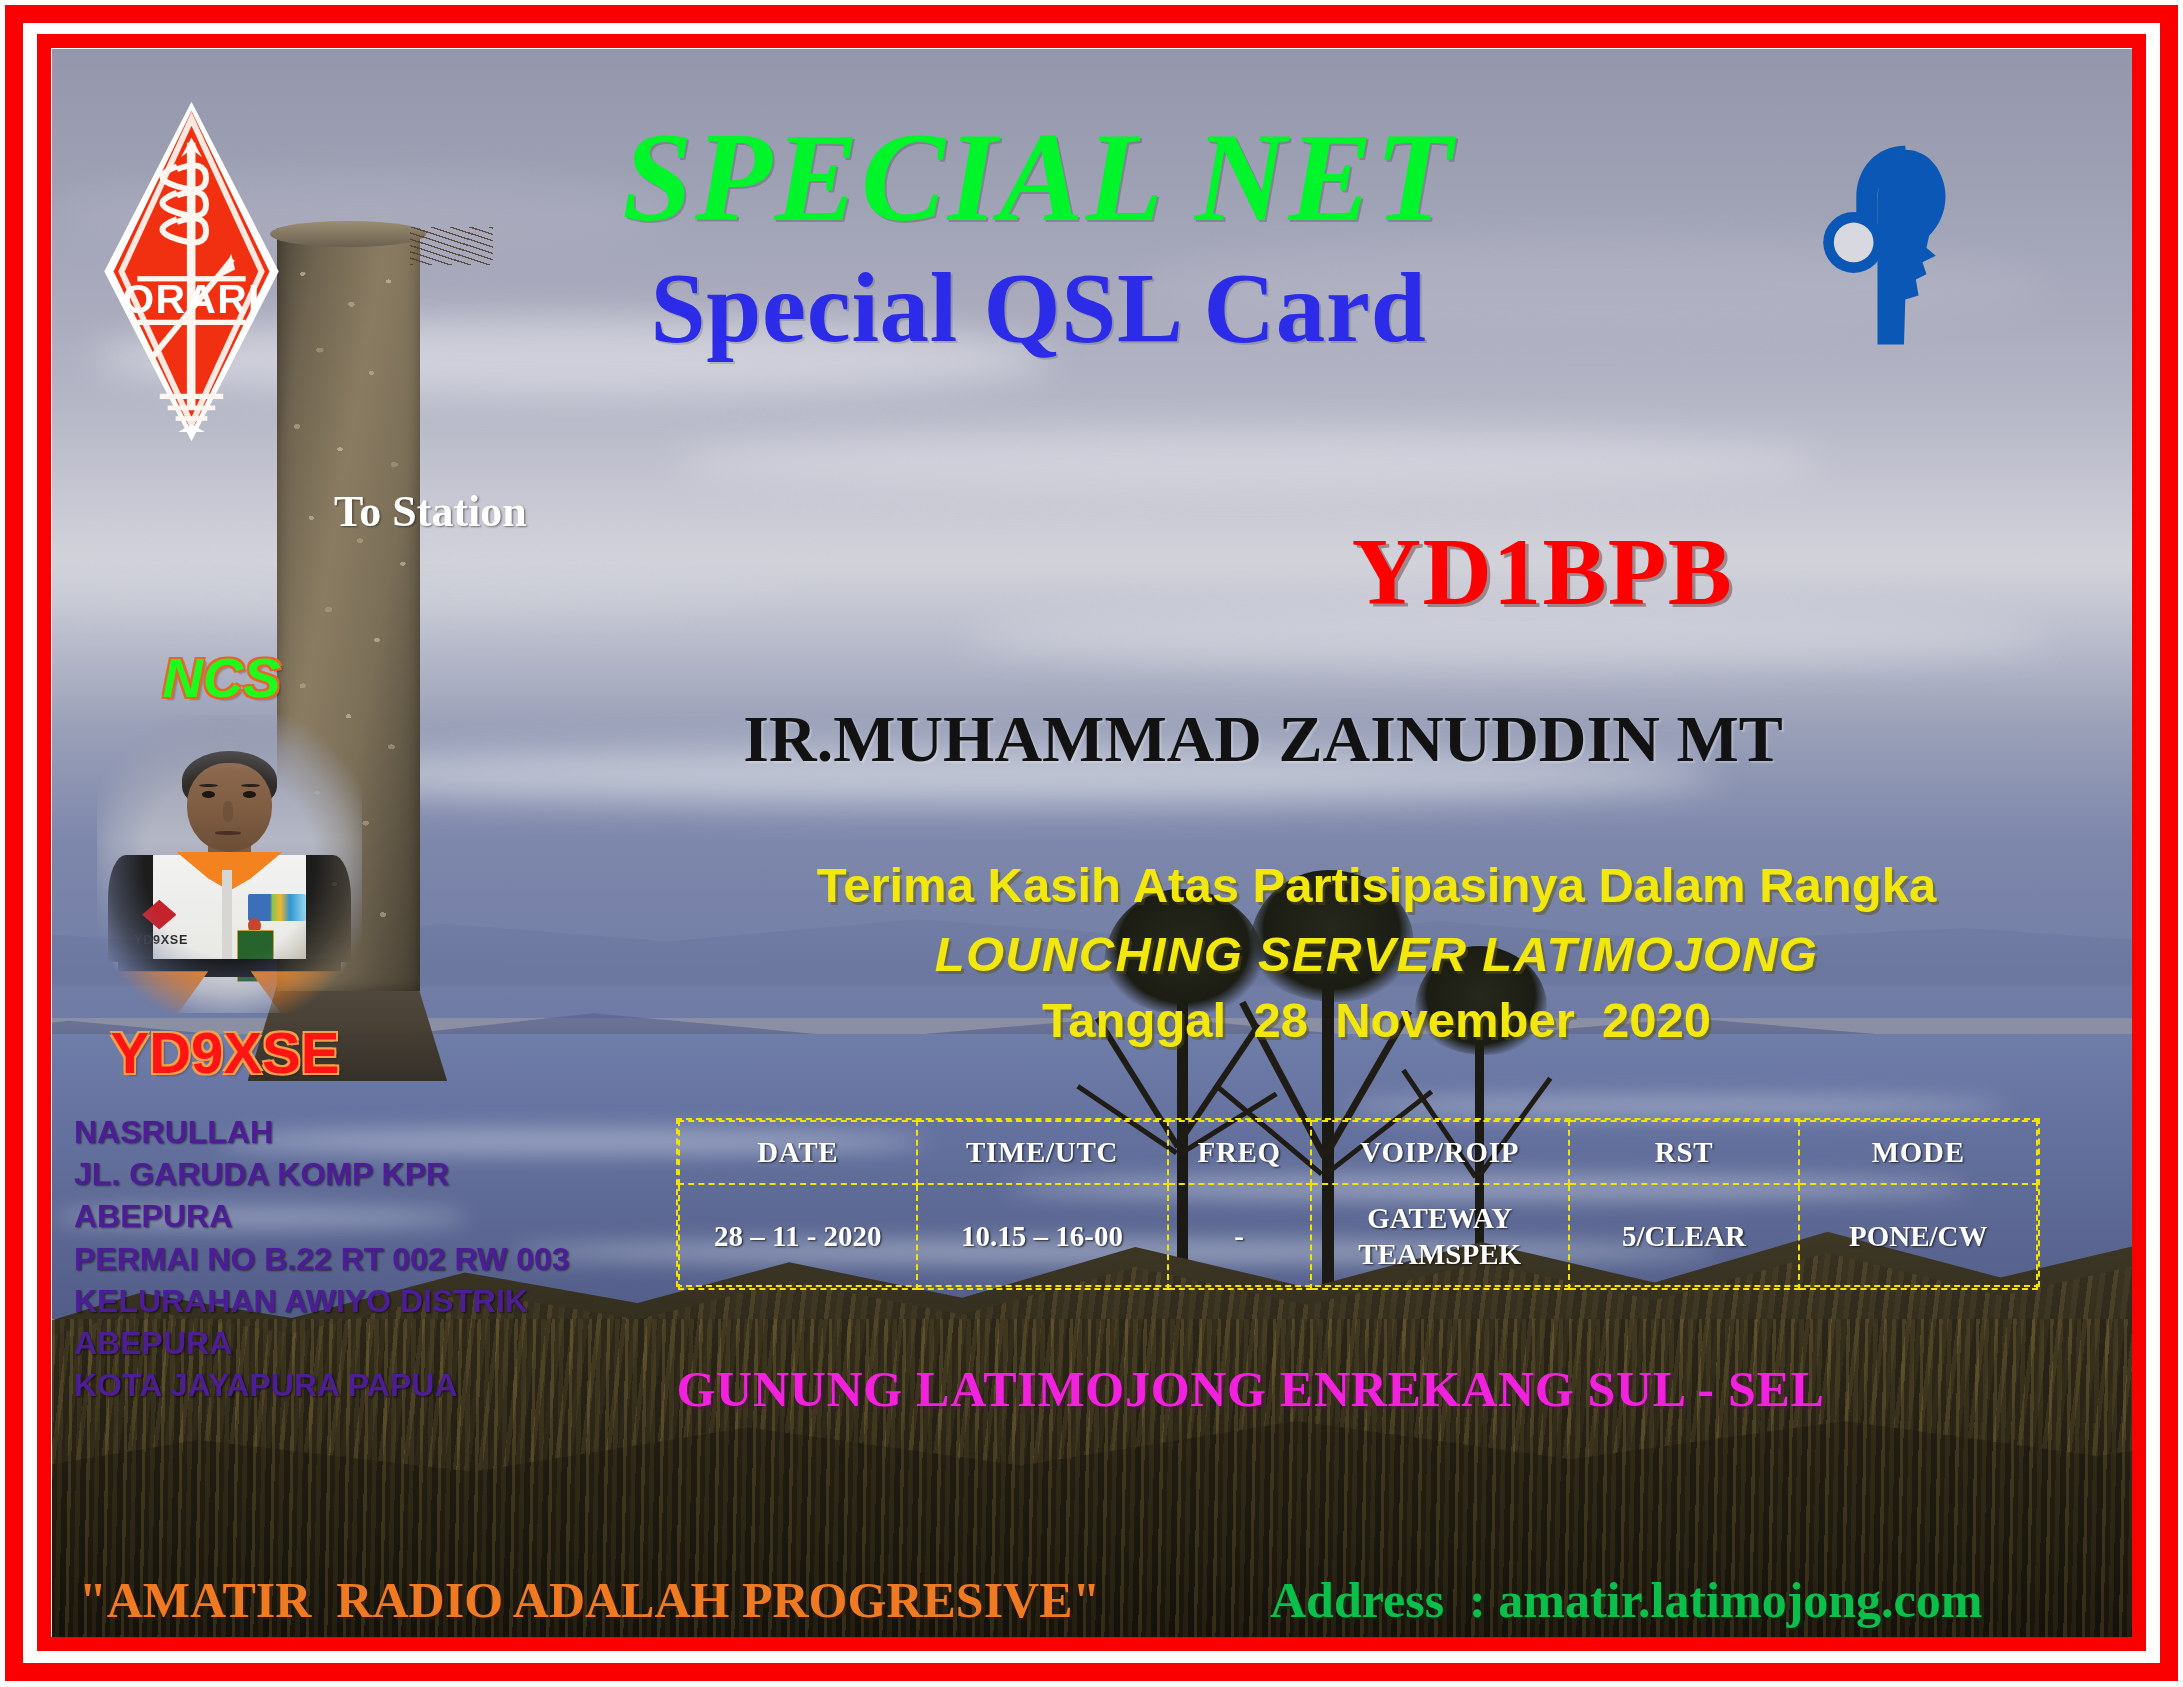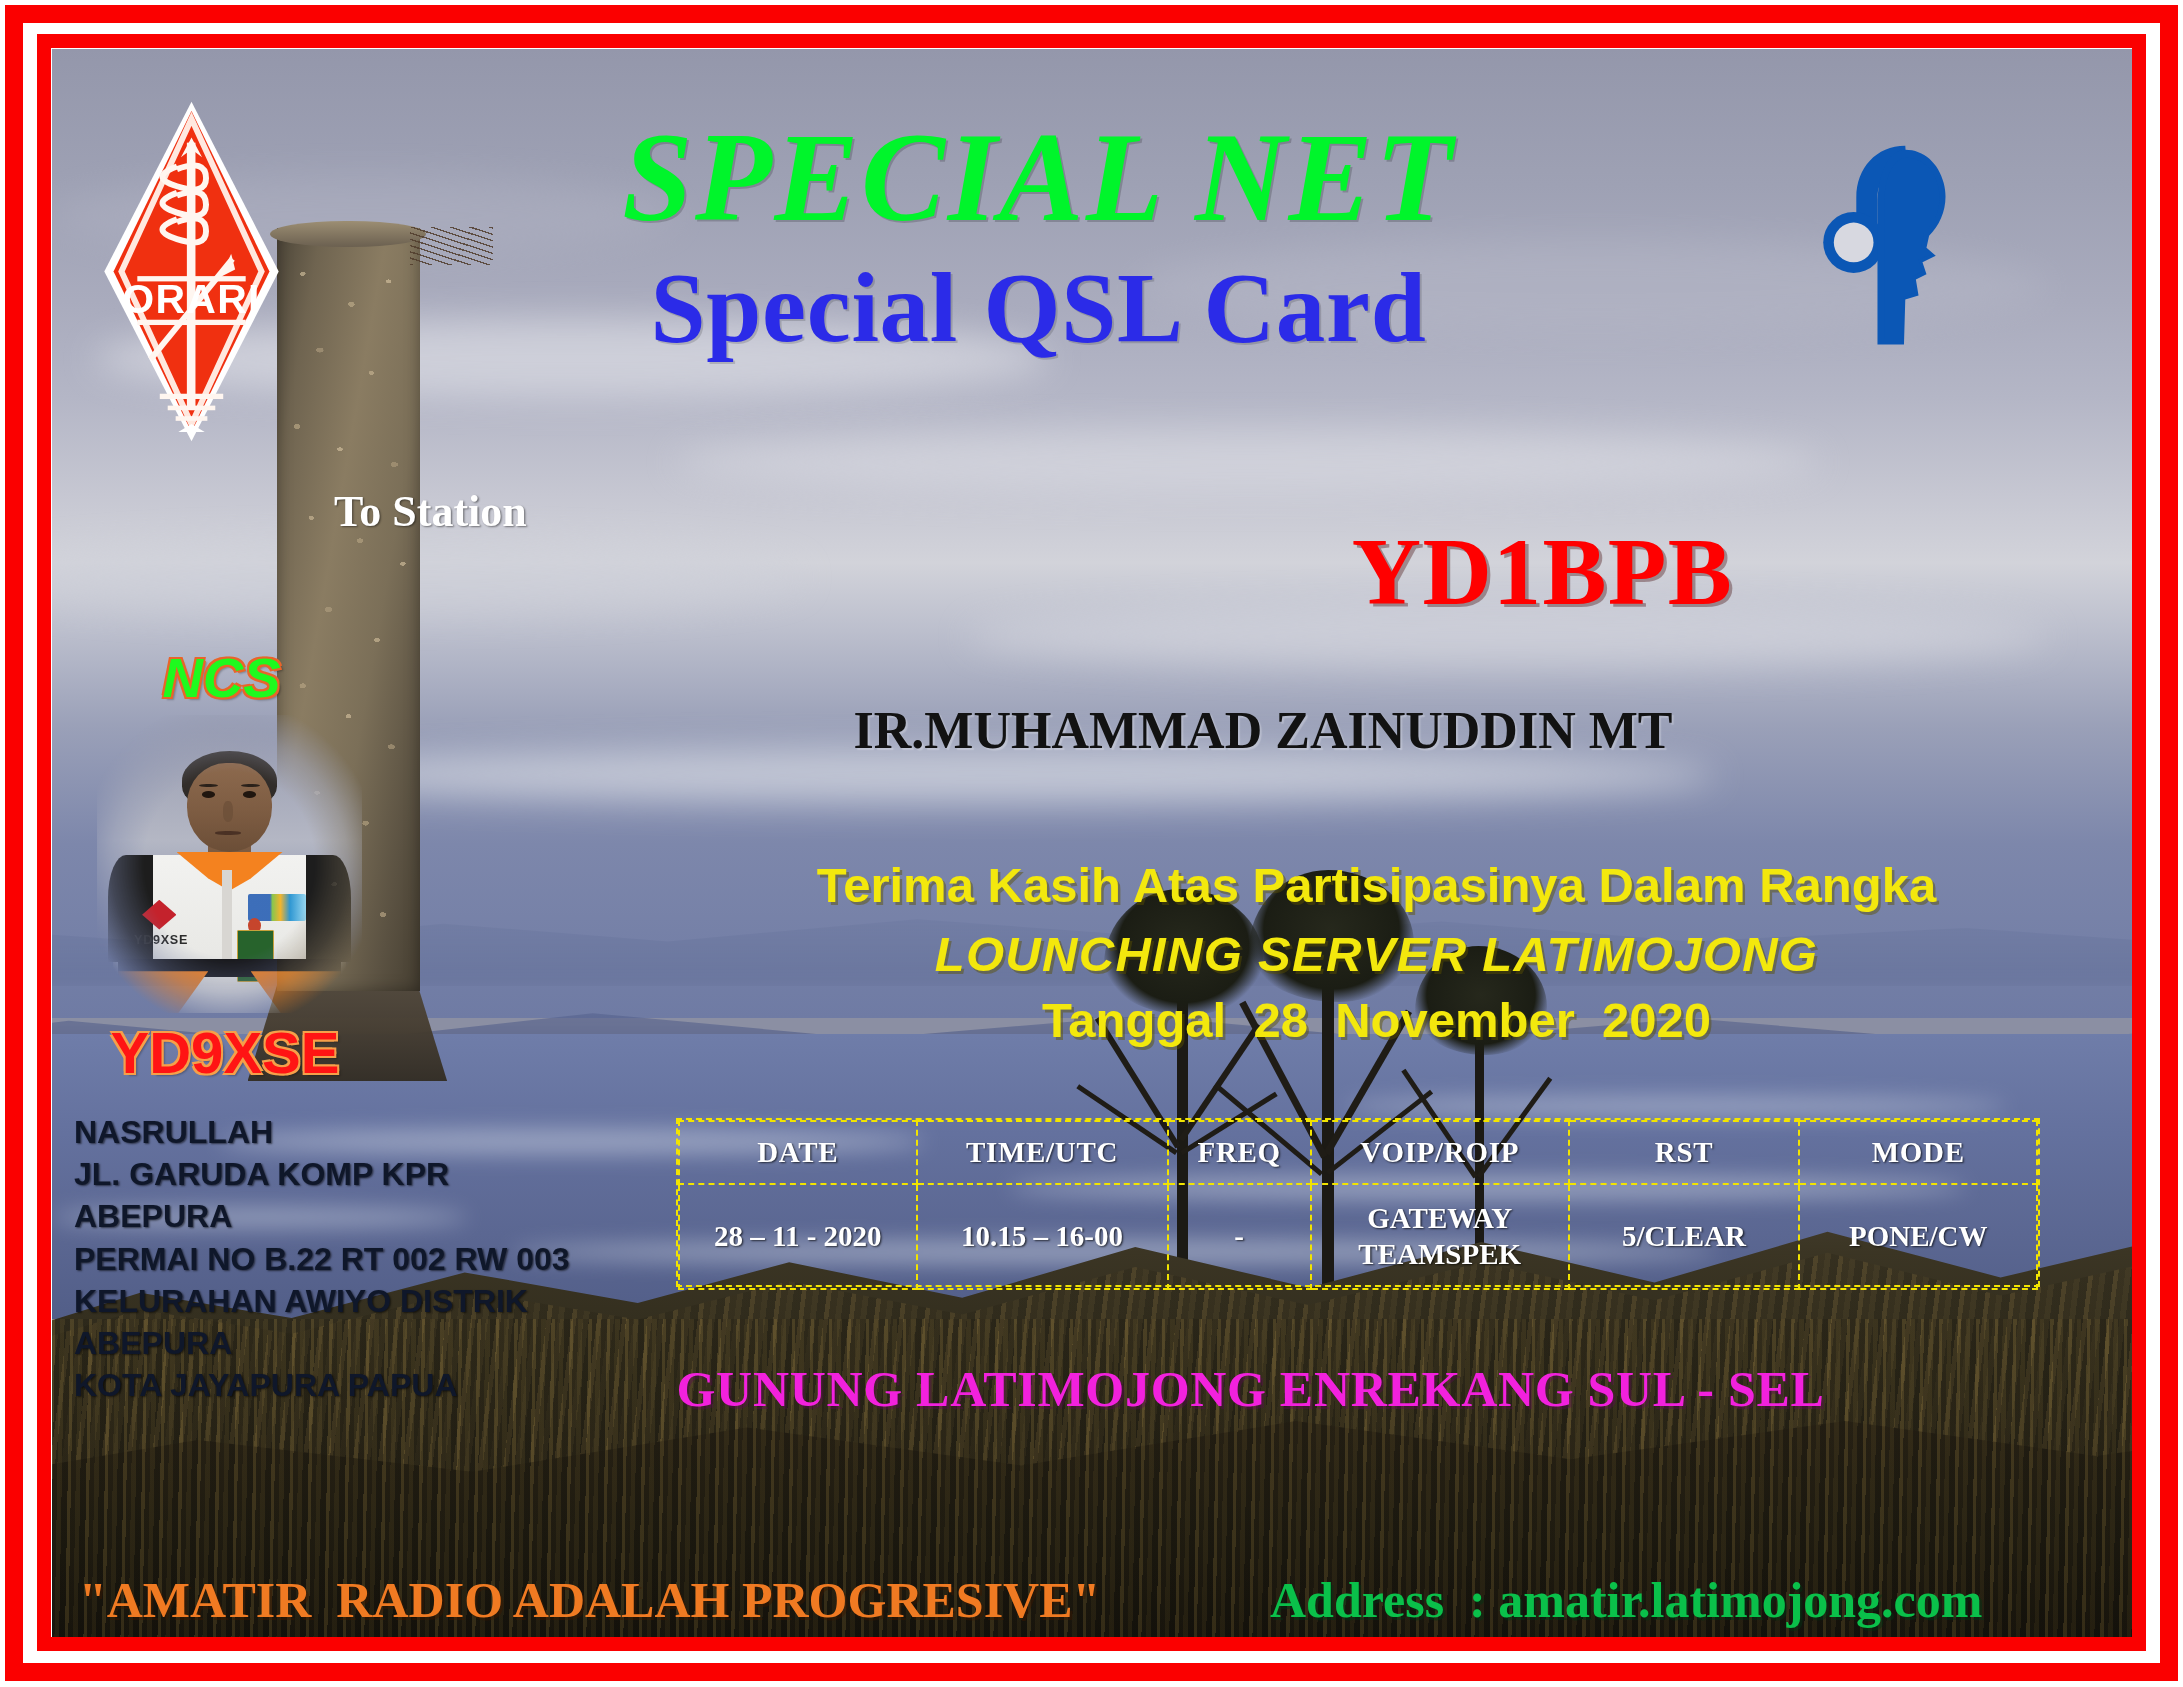--- a/index.html
+++ b/index.html
@@ -104,21 +104,21 @@
     text-shadow:2px 2px 0 rgba(0,0,0,.18);}
   .t-qsl{left:423px;top:251px;width:1231px;text-align:center;
     font-size:99px;font-weight:700;color:#2b2be8;letter-spacing:0.7px;
     font-family:"Liberation Serif",serif;text-shadow:2px 2px 0 rgba(0,0,0,.15);}
   .t-tostation{left:334px;top:486px;font-size:44px;font-weight:700;color:#ffffff;
     font-family:"Liberation Serif",serif;text-shadow:1.3px 1.3px 2px rgba(0,0,0,.45);}
   .t-callsign{left:794px;top:516px;width:939px;text-align:right;
     font-size:96px;font-weight:700;color:#ff0000;letter-spacing:1.3px;
     font-family:"Liberation Serif",serif;text-shadow:3.3px 3.3px 0 rgba(60,0,0,.35);}
   .t-name{left:595px;top:701px;width:1336px;text-align:center;
-    font-size:52px;font-weight:700;color:#121212;letter-spacing:0px;
+    font-size:66px;font-weight:700;color:#121212;letter-spacing:0px;
     font-family:"Liberation Serif",serif;text-shadow:2px 2px 1.3px rgba(255,255,255,.25);}
 
   .t-terima{left:695px;top:857px;width:1363px;text-align:center;
     font-size:49px;font-weight:700;color:#f3e80d;
     font-family:"Liberation Sans",sans-serif;text-shadow:2.6px 2.6px 0 rgba(90,80,0,.45);}
   .t-lounch{left:695px;top:926px;width:1363px;text-align:center;
     font-size:49px;font-weight:700;font-style:italic;color:#f3e80d;letter-spacing:1.3px;
     font-family:"Liberation Sans",sans-serif;text-shadow:2.6px 2.6px 0 rgba(90,80,0,.45);}
   .t-tanggal{left:695px;top:992px;width:1363px;text-align:center;
     font-size:49px;font-weight:700;color:#f3e80d;
@@ -173,21 +173,21 @@
     font-family:"Liberation Sans",sans-serif;letter-spacing:0.7px;}
   .pt-belt{position:absolute;left:8%;top:82%;width:84%;height:6%;background:#17171a;}
   .pt-sash-l{position:absolute;left:8%;top:86%;width:34%;height:16%;background:#f4821f;
     clip-path:polygon(0% 0%,100% 0%,62% 100%,0% 78%);}
   .pt-sash-r{position:absolute;left:58%;top:86%;width:34%;height:16%;background:#f4821f;
     clip-path:polygon(0% 0%,100% 0%,100% 78%,38% 100%);}
   .pt-id{position:absolute;left:53%;top:72%;width:13%;height:17%;background:#27632c;border:1.3px solid #c8a13b;border-radius:1.3px;}
   .pt-idclip{position:absolute;left:57%;top:68%;width:5%;height:5%;border-radius:50%;background:#c6452c;}
 
   
-  .addr{position:absolute;left:74px;top:1111px;font-size:32px;font-weight:700;color:#0f172a;
+  .addr{position:absolute;left:74px;top:1111px;font-size:32px;font-weight:700;color:#4c1d95;
         line-height:1.32;font-family:"Liberation Sans",sans-serif;
         text-shadow:1.3px 1.3px 2px rgba(0,0,0,.55);}
   .addr div{white-space:pre;}
 
   
   .orari{position:absolute;left:99px;top:96px;width:185px;height:351px;}
   .orari svg{width:100%;height:100%;display:block;}
 
   
   .headset{position:absolute;left:1806px;top:106px;width:278px;height:265px;}

